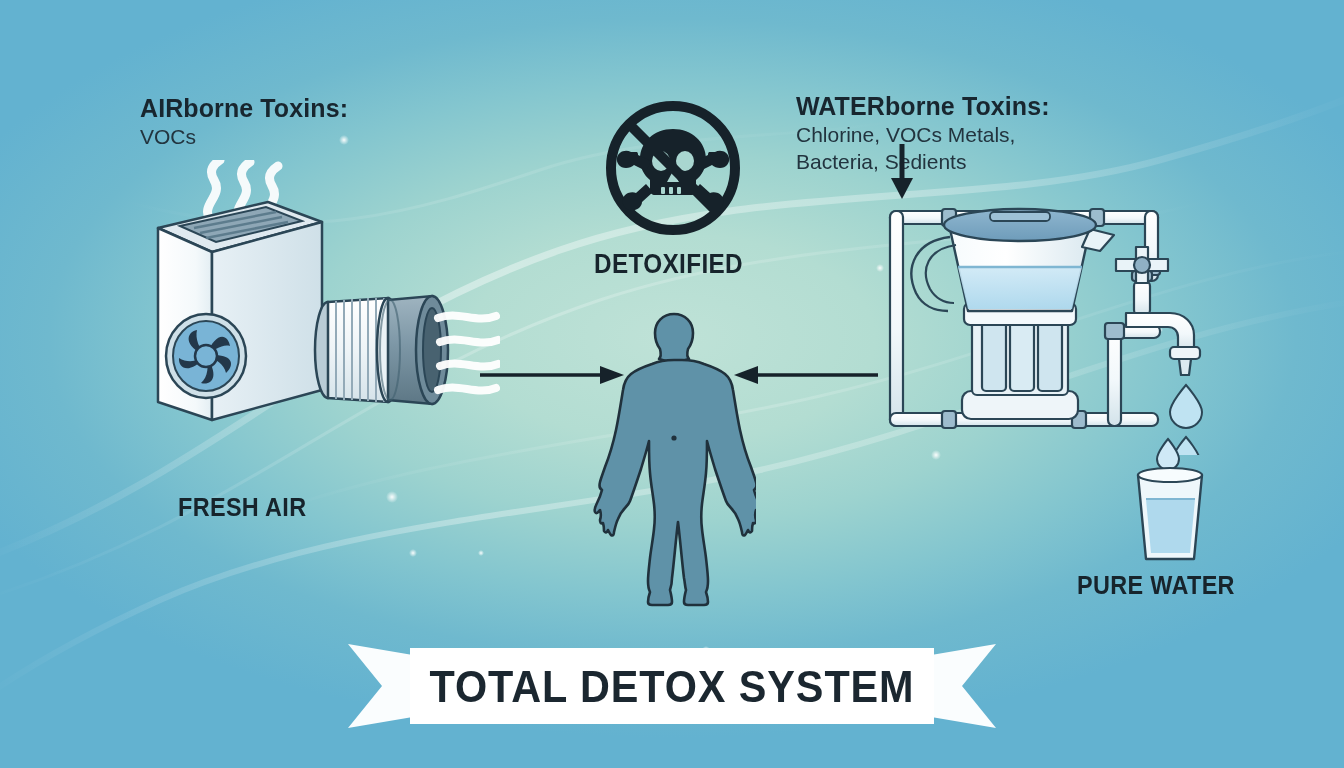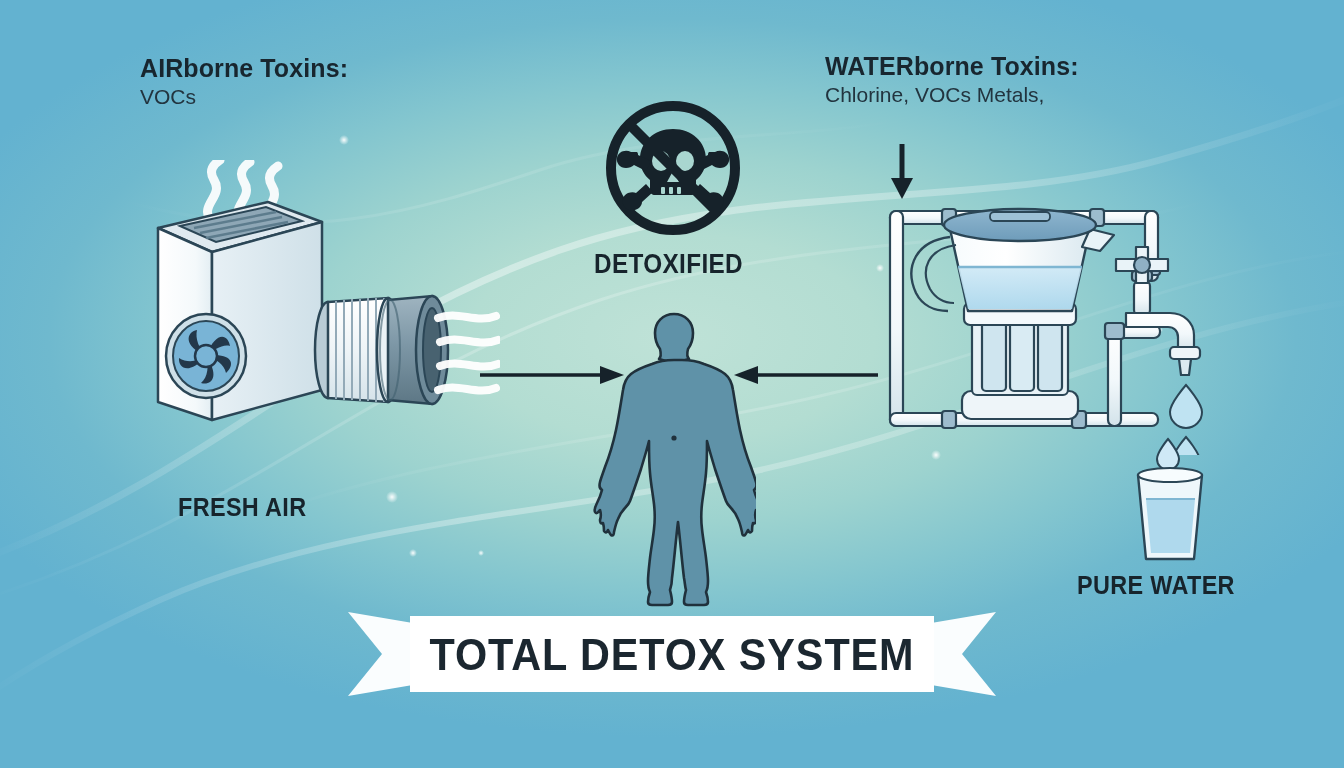--- a/index.html
+++ b/index.html
@@ -23,20 +23,21 @@
     position: absolute;
     inset: 0;
     pointer-events: none;
   }
 
   
   .label-block {
     position: absolute;
     color: #1d2f3a;
     line-height: 1.28;
+    margin-top: 40px;
   }
   .label-title {
     font-weight: bold;
     font-size: 25px;
     letter-spacing: 0.1px;
     color: #18262f;
     white-space: nowrap;
   }
   .label-sub {
     font-size: 21px;
@@ -64,27 +65,27 @@
   #caption-fresh-air {
     left: 178px;
     top: 492px;
   }
   #caption-pure-water {
     left: 1077px;
     top: 570px;
   }
 
   #label-air { left: 140px; top: 52px; }
-  #label-water { left: 825px; top: 50px; }
+  #label-water { left: 796px; top: 50px; }
 
   
   #banner {
     position: absolute;
     left: 348px;
-    top: 606px;
+    top: 638px;
     width: 648px;
     height: 96px;
   }
   #banner-text {
     position: absolute;
     inset: 0;
     display: flex;
     align-items: center;
     justify-content: center;
     font-family: "Liberation Sans Narrow", "Liberation Sans", sans-serif;
@@ -141,20 +142,21 @@
   </svg>
 
   <div class="label-block" id="label-air">
     <div class="label-title">AIRborne Toxins:</div>
     <div class="label-sub">VOCs</div>
   </div>
 
   <div class="label-block" id="label-water">
     <div class="label-title">WATERborne Toxins:</div>
     <div class="label-sub">Chlorine, VOCs Metals,</div>
+    <div class="label-sub">Bacteria, Sedients</div>
   </div>
 
   <svg class="abs" style="left:878px; top:142px;" width="48" height="60" viewBox="0 0 48 60">
     <line x1="24" y1="2" x2="24" y2="42" stroke="#16222a" stroke-width="5"></line>
     <polygon points="24,57 13,36 35,36" fill="#16222a"></polygon>
   </svg>
 
   <svg class="abs" style="left:595px; top:95px;" width="156" height="150" viewBox="0 0 156 150">
     <g>
       <circle cx="78" cy="73" r="62" fill="none" stroke="#16222a" stroke-width="10"></circle>

